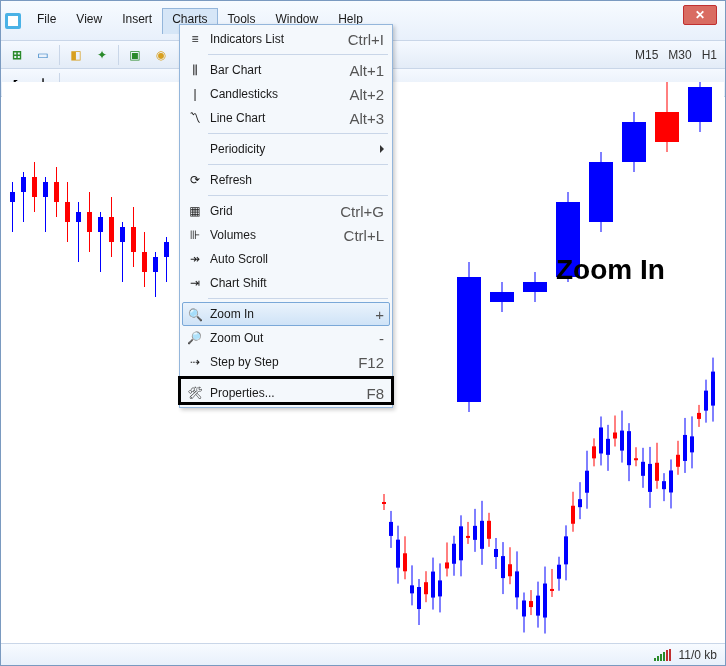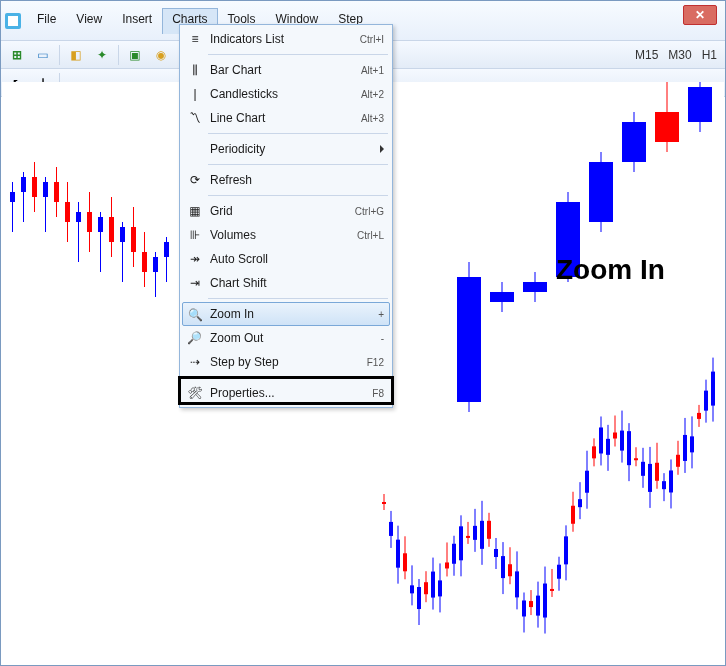--- a/index.html
+++ b/index.html
@@ -18,21 +18,21 @@
 .toolbar2 { height:28px; background:linear-gradient(#f5f9ff,#e3ecf7); border-bottom:1px solid #c9d6e8; display:flex; align-items:center; padding:0 4px; gap:2px; }
 .chart { position:absolute; left:1px; right:1px; top:81px; bottom:22px; background:#fff; overflow:hidden; }
 .statusbar { position:absolute; bottom:0; left:0; right:0; height:22px; background:linear-gradient(#f7fbff,#e8f0fb); border-top:1px solid #c9d6e8; display:flex; align-items:center; justify-content:flex-end; padding:0 8px; gap:8px; color:#333; }
 .conn { display:flex; gap:1px; align-items:flex-end; height:12px; }
 .conn span { width:2px; background:#2a8a2a; }
 .conn span:nth-child(1){height:3px}.conn span:nth-child(2){height:5px}.conn span:nth-child(3){height:7px}.conn span:nth-child(4){height:9px}.conn span:nth-child(5){height:11px;background:#c03030}.conn span:nth-child(6){height:12px;background:#c03030}
 .dropdown { position:absolute; top:23px; left:178px; width:214px; background:#f4f8fc; border:1px solid #94b6db; box-shadow:2px 2px 4px rgba(0,0,0,.2); padding:2px; z-index:50; }
 .dropdown .ditem { height:24px; display:flex; align-items:center; padding:0 6px 0 28px; position:relative; color:#1a1a1a; cursor:default; }
 .dropdown .ditem.hl { background:linear-gradient(#eaf3fc,#cfe3f7); border:1px solid #7aa8d8; border-radius:2px; padding:0 5px 0 27px; }
 .dropdown .dicon { position:absolute; left:4px; top:3px; width:18px; height:18px; display:flex; align-items:center; justify-content:center; }
-.dropdown .dsc { margin-left:auto; color:#555; font-size:10px; }
+.dropdown .dsc { margin-left:auto; color:#555; font-size:15px; }
 .dropdown .dsep { height:1px; background:#c9d6e8; margin:3px 2px 3px 26px; }
 .dropdown .arrow { margin-left:auto; border-left:4px solid #333; border-top:4px solid transparent; border-bottom:4px solid transparent; }
 .hlbox { position:absolute; top:375px; left:177px; width:216px; height:29px; border:3px solid #000; z-index:60; pointer-events:none; }
 .zoomlabel { position:absolute; top:253px; left:555px; font-size:28px; font-weight:bold; color:#000; z-index:40; }
 svg.candles { position:absolute; top:0; left:0; }
 
 .ic-plus{color:#2a8a2a;font-weight:bold}
 </style>
 </head>
 <body>
@@ -43,21 +43,21 @@
 
   <div class="menubar">
     <div class="appicon"></div>
     <div id="menubar-items" style="display: flex;">
         <div class="mitem">File</div>
         <div class="mitem">View</div>
         <div class="mitem">Insert</div>
         <div class="mitem open">Charts</div>
         <div class="mitem">Tools</div>
         <div class="mitem">Window</div>
-        <div class="mitem">Step</div>
+        <div class="mitem">Help</div>
       </div>
   </div>
 
   <div class="toolbar">
     <div class="tbtn">
         <span class="ic-plus">⊞</span>
       </div>
     <div class="tbtn">
         <span style="color:#2a7ac0">▭</span>
       </div>
@@ -317,14 +317,25 @@
       <div class="dsep"></div>
       <div class="ditem">
         <span class="dicon">🛠</span>
         <span>Properties...</span>
         <span class="dsc">F8</span>
       </div>
     </div>
 
   <div class="hlbox"></div>
 
+  <div class="statusbar">
+    <div class="conn">
+        <span></span>
+        <span></span>
+        <span></span>
+        <span></span>
+        <span></span>
+        <span></span>
+      </div>
+    <span>11/0 kb</span>
+  </div>
 
 </div>
 
 </body></html>

